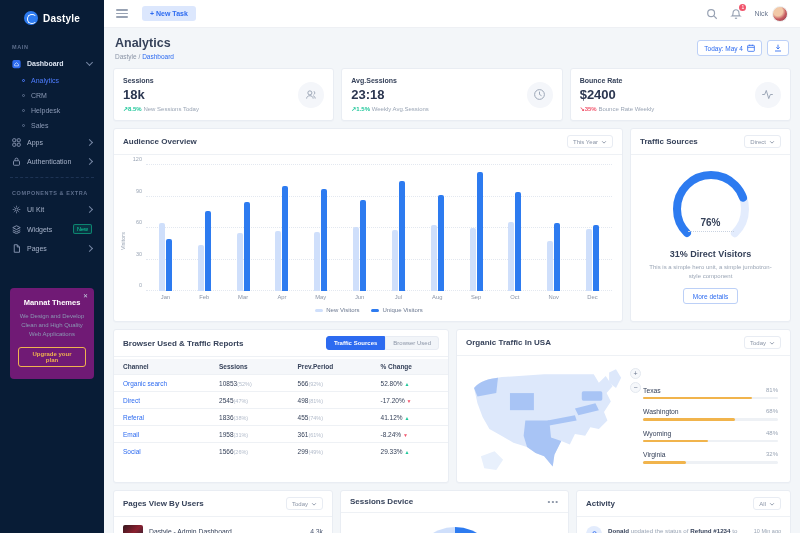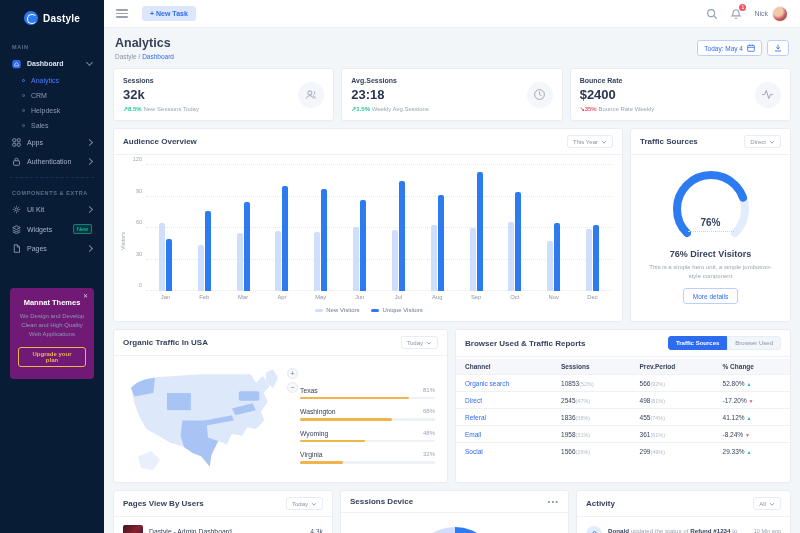--- a/index.html
+++ b/index.html
@@ -316,21 +316,21 @@
                 <path d="M6 1v6M3.5 5 6 7.5 8.5 5M1.5 10.5h9"></path>
               </svg>
           </button>
         </div>
       </div>
 
       <div class="stats-row">
         <div class="card stat-card">
           <div>
             <div class="stat-label">Sessions</div>
-            <div class="stat-value">32k</div>
+            <div class="stat-value">18k</div>
             <div class="stat-delta"><span class="up">↗8.5%</span> <span>New Sessions Today</span></div>
           </div>
           <div class="stat-ico">
             <svg width="13" height="13" viewBox="0 0 16 16" fill="none" stroke="#9aa5b5" stroke-width="1.2">
                 <circle cx="6" cy="6" r="2.5"></circle>
                 <path d="M2 13c0-2.2 1.8-3.5 4-3.5s4 1.3 4 3.5"></path>
                 <path d="M11 4a2.5 2.5 0 0 1 0 4M12.5 13c0-1.8-1-3-2.5-3.4"></path>
               </svg>
           </div>
         </div>
@@ -476,97 +476,28 @@
             </span>
           </div>
           <div class="traffic-body">
             <div class="gauge-wrap">
               <svg width="104" height="78" viewBox="0 0 104 78">
                 <circle id="gauge-track" cx="52" cy="44" r="34" fill="none" stroke="#e3ecfd" stroke-width="8" stroke-linecap="round" stroke-dasharray="160.22122533307947 213.62830044410595" transform="rotate(135 52 44)"></circle>
                 <circle id="gauge-value" cx="52" cy="44" r="34" fill="none" stroke="#2d7bf0" stroke-width="8" stroke-linecap="round" stroke-dasharray="121.7681312531404 213.62830044410595" transform="rotate(135 52 44)"></circle>
               </svg>
               <div class="gauge-label">76%</div>
             </div>
-            <div class="traffic-heading">76% Direct Visitors</div>
+            <div class="traffic-heading">31% Direct Visitors</div>
             <div class="traffic-desc">This is a simple hero unit, a simple jumbotron-style component</div>
             <button class="more-btn">More details</button>
           </div>
         </div>
       </div>
 
       <div class="row3">
-        <div class="card organic-card">
-          <div class="card-head">
-            <span class="card-title">Organic Traffic In USA</span>
-            <span class="filter-pill">
-              <span>Today</span>
-              <svg width="6" height="6" viewBox="0 0 8 8" fill="none" stroke="#8a94a6" stroke-width="1.2">
-                  <path d="m1.5 3 2.5 2.5L6.5 3"></path>
-                </svg>
-            </span>
-          </div>
-          <div class="organic-body">
-            <div class="map-zone">
-              <svg width="172" height="118" viewBox="0 0 200 138">
-                <path d="M10,28 C18,18 34,16 48,15 L92,12 L150,12 L156,22 L164,14 L172,26 L165,34 L170,44 L162,56 L166,66 L156,76 L146,74 L140,84 L128,82 L122,94 L112,90 L104,106 L102,120 L92,108 L82,104 L72,97 L56,92 L42,84 L28,76 L20,62 L14,46 Z" fill="#dde8fb"></path>
-                <path d="M10,28 C16,20 28,17 38,16 L36,34 L14,38 Z" fill="#a8c4f5"></path>
-                <rect x="52" y="34" width="28" height="20" fill="#a8c4f5"></rect>
-                <path d="M70,66 L98,66 L100,86 L112,90 L104,106 L102,120 L92,108 L82,104 L72,97 L68,84 Z" fill="#a8c4f5"></path>
-                <rect x="136" y="32" width="24" height="11" rx="2" fill="#a8c4f5"></rect>
-                <path d="M128,52 L152,46 L156,54 L132,60 Z" fill="#a8c4f5"></path>
-                <path d="M96,66 L128,60 L130,66 L98,72 Z" fill="#a8c4f5"></path>
-                <path d="M18,108 L34,102 L44,112 L36,124 L22,122 Z" fill="#e8f0fc"></path>
-                <path d="M168,10 L176,6 L182,16 L176,28 L168,22 Z" fill="#dde8fb"></path>
-              </svg>
-              <div class="map-ctrl">
-                <button>+</button>
-                <button>−</button>
-              </div>
-            </div>
-            <div class="states" id="state-list">
-                <div class="state-row">
-                  <div class="top">
-                    <span>Texas</span>
-                    <span class="pct">81%</span>
-                  </div>
-                  <div class="state-track">
-                    <div class="state-fill" style="width: 81%;"></div>
-                  </div>
-                </div>
-                <div class="state-row">
-                  <div class="top">
-                    <span>Washington</span>
-                    <span class="pct">68%</span>
-                  </div>
-                  <div class="state-track">
-                    <div class="state-fill" style="width: 68%;"></div>
-                  </div>
-                </div>
-                <div class="state-row">
-                  <div class="top">
-                    <span>Wyoming</span>
-                    <span class="pct">48%</span>
-                  </div>
-                  <div class="state-track">
-                    <div class="state-fill" style="width: 48%;"></div>
-                  </div>
-                </div>
-                <div class="state-row">
-                  <div class="top">
-                    <span>Virginia</span>
-                    <span class="pct">32%</span>
-                  </div>
-                  <div class="state-track">
-                    <div class="state-fill" style="width: 32%;"></div>
-                  </div>
-                </div>
-              </div>
-          </div>
-        </div>
-
         <div class="card report-card">
           <div class="card-head">
             <span class="card-title">Browser Used &amp; Traffic Reports</span>
             <span class="tab-group">
               <button class="tab-btn active">Traffic Sources</button>
               <button class="tab-btn">Browser Used</button>
             </span>
           </div>
           <table class="report-table">
             <thead>
@@ -604,20 +535,89 @@
                 </tr>
                 <tr>
                   <td class="ch">Social</td>
                   <td><span class="v">1566</span><span class="muted-pct">(26%)</span></td>
                   <td><span class="v">299</span><span class="muted-pct">(49%)</span></td>
                   <td><span class="v">29.33%</span> <span class="tri-up">▲</span></td>
                 </tr>
               </tbody>
           </table>
         </div>
+
+        <div class="card organic-card">
+          <div class="card-head">
+            <span class="card-title">Organic Traffic In USA</span>
+            <span class="filter-pill">
+              <span>Today</span>
+              <svg width="6" height="6" viewBox="0 0 8 8" fill="none" stroke="#8a94a6" stroke-width="1.2">
+                  <path d="m1.5 3 2.5 2.5L6.5 3"></path>
+                </svg>
+            </span>
+          </div>
+          <div class="organic-body">
+            <div class="map-zone">
+              <svg width="172" height="118" viewBox="0 0 200 138">
+                <path d="M10,28 C18,18 34,16 48,15 L92,12 L150,12 L156,22 L164,14 L172,26 L165,34 L170,44 L162,56 L166,66 L156,76 L146,74 L140,84 L128,82 L122,94 L112,90 L104,106 L102,120 L92,108 L82,104 L72,97 L56,92 L42,84 L28,76 L20,62 L14,46 Z" fill="#dde8fb"></path>
+                <path d="M10,28 C16,20 28,17 38,16 L36,34 L14,38 Z" fill="#a8c4f5"></path>
+                <rect x="52" y="34" width="28" height="20" fill="#a8c4f5"></rect>
+                <path d="M70,66 L98,66 L100,86 L112,90 L104,106 L102,120 L92,108 L82,104 L72,97 L68,84 Z" fill="#a8c4f5"></path>
+                <rect x="136" y="32" width="24" height="11" rx="2" fill="#a8c4f5"></rect>
+                <path d="M128,52 L152,46 L156,54 L132,60 Z" fill="#a8c4f5"></path>
+                <path d="M96,66 L128,60 L130,66 L98,72 Z" fill="#a8c4f5"></path>
+                <path d="M18,108 L34,102 L44,112 L36,124 L22,122 Z" fill="#e8f0fc"></path>
+                <path d="M168,10 L176,6 L182,16 L176,28 L168,22 Z" fill="#dde8fb"></path>
+              </svg>
+              <div class="map-ctrl">
+                <button>+</button>
+                <button>−</button>
+              </div>
+            </div>
+            <div class="states" id="state-list">
+                <div class="state-row">
+                  <div class="top">
+                    <span>Texas</span>
+                    <span class="pct">81%</span>
+                  </div>
+                  <div class="state-track">
+                    <div class="state-fill" style="width: 81%;"></div>
+                  </div>
+                </div>
+                <div class="state-row">
+                  <div class="top">
+                    <span>Washington</span>
+                    <span class="pct">68%</span>
+                  </div>
+                  <div class="state-track">
+                    <div class="state-fill" style="width: 68%;"></div>
+                  </div>
+                </div>
+                <div class="state-row">
+                  <div class="top">
+                    <span>Wyoming</span>
+                    <span class="pct">48%</span>
+                  </div>
+                  <div class="state-track">
+                    <div class="state-fill" style="width: 48%;"></div>
+                  </div>
+                </div>
+                <div class="state-row">
+                  <div class="top">
+                    <span>Virginia</span>
+                    <span class="pct">32%</span>
+                  </div>
+                  <div class="state-track">
+                    <div class="state-fill" style="width: 32%;"></div>
+                  </div>
+                </div>
+              </div>
+          </div>
+        </div>
       </div>
 
       <div class="row4">
         <div class="card pages-card">
           <div class="card-head">
             <span class="card-title">Pages View By Users</span>
             <span class="filter-pill">
               <span>Today</span>
               <svg width="6" height="6" viewBox="0 0 8 8" fill="none" stroke="#8a94a6" stroke-width="1.2">
                   <path d="m1.5 3 2.5 2.5L6.5 3"></path>

